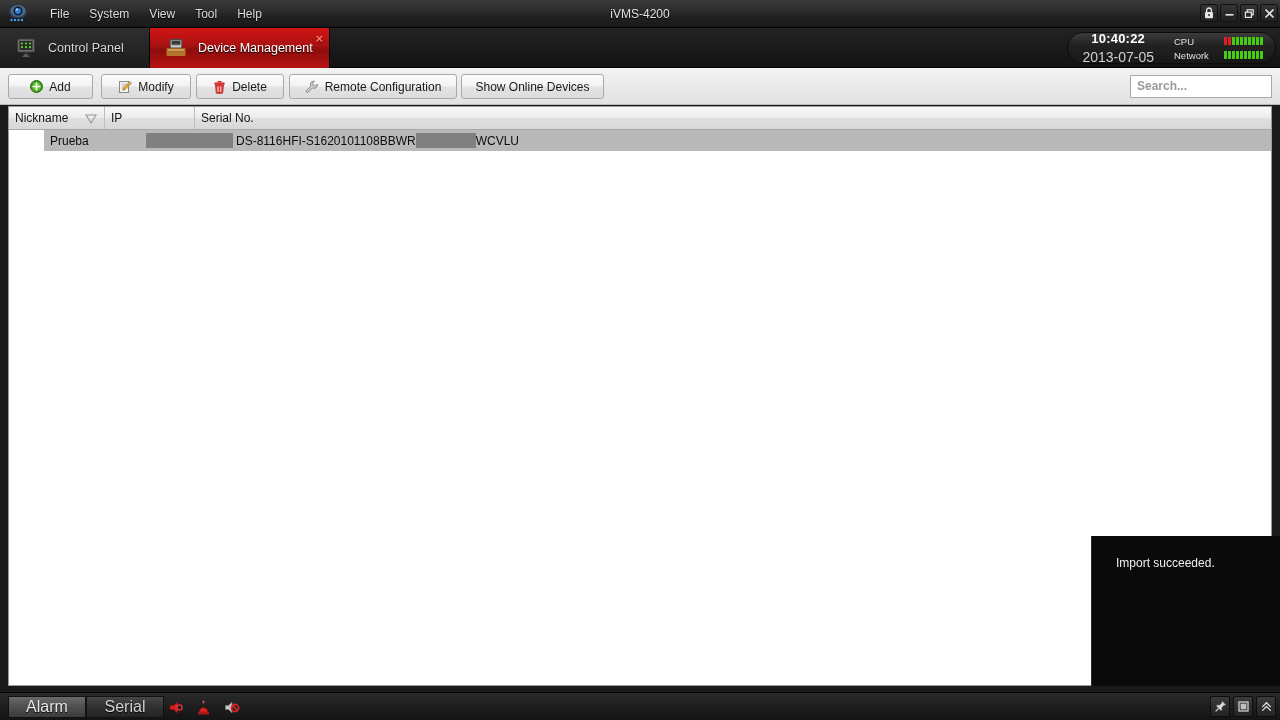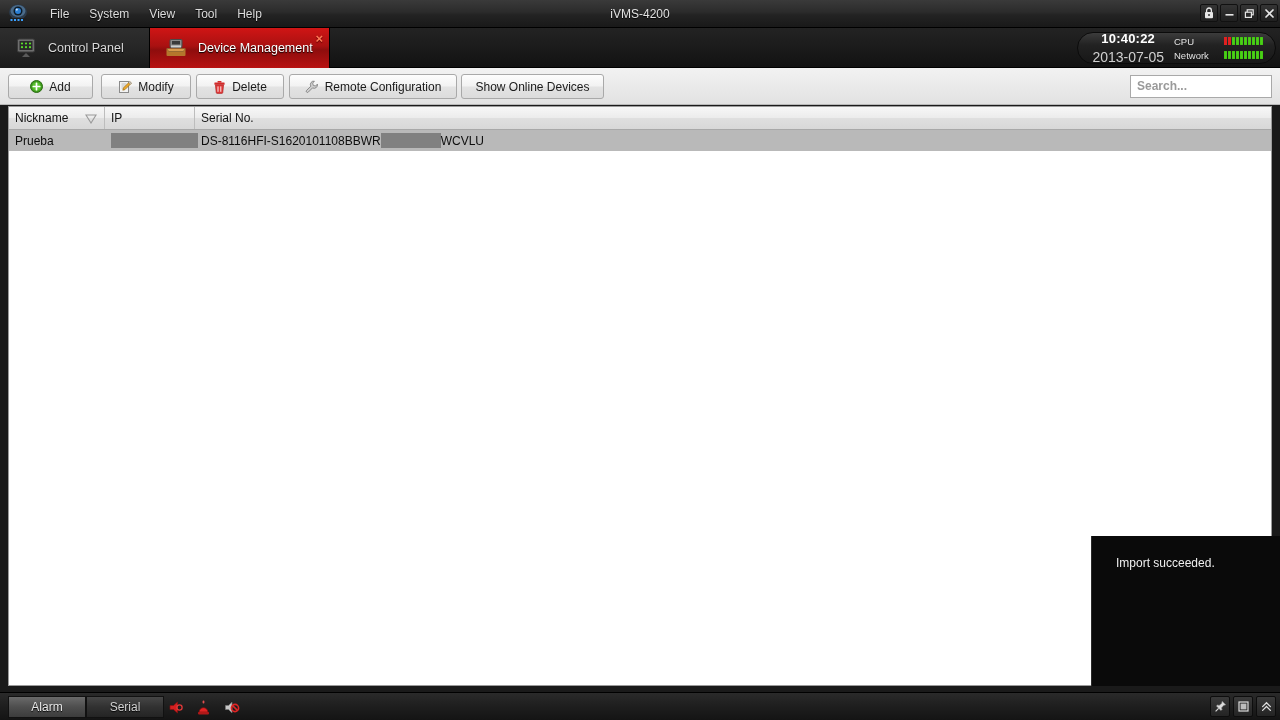--- a/index.html
+++ b/index.html
@@ -70,21 +70,21 @@
   }
   .tabstrip-rest {
     position: absolute; left: 330px; top: 0; right: 0; height: 40px;
   }
 
   
   .status-pill {
     position: absolute; right: 4px; top: 4px; height: 32px;
     background: linear-gradient(to bottom, #3c3c3c, #222 40%, #171717);
     border: 1px solid #0b0b0b; border-radius: 16px;
-    display: flex; align-items: center; padding: 0 12px 0 14px; gap: 10px;
+    display: flex; align-items: center; padding: 0 12px 0 14px; gap: 20px;
   }
   .clock { text-align: center; line-height: 1; }
   .clock-time { color: #fff; font-size: 13px; font-weight: bold; letter-spacing: .2px; }
   .clock-date { color: #cfcfcf; font-size: 14px; margin-top: 5px; }
   .meters { display: flex; flex-direction: column; gap: 3px; }
   .meter-row { display: flex; align-items: center; gap: 6px; }
   .meter-label { color: #e0e0e0; font-size: 9.5px; width: 44px; }
   .meter { display: flex; gap: 1px; }
   .seg { width: 3px; height: 8px; }
   .seg.g { background: #49d116; box-shadow: 0 0 1px #2a7c0a inset; }
@@ -127,21 +127,21 @@
     font-size: 12px; color: #141414; padding-left: 6px;
     border-right: 1px solid #bdbdbd; position: relative;
   }
   .th.c0 { width: 96px; }
   .th.c1 { width: 90px; }
   .th.c2 { flex: 1; border-right: none; }
   .sort-arrow { position: absolute; right: 7px; top: 6px; }
   .row {
     display: flex; height: 21px; 
     background: #b9b9b9;
-    font-size: 12px; color: #0d0d0d;
+    font-size: 12px; color: #0d0d0d; margin-left: 35px;
   }
   .cell { height: 21px; display: flex; align-items: center; padding-left: 6px; }
   .cell.c0 { width: 96px; }
   .cell.c1 { width: 90px; position: relative; }
   .cell.c2 { flex: 1; position: relative; white-space: nowrap; }
   .redact { background: #808080; display: inline-block; vertical-align: middle; }
   .redact-ip { position: absolute; left: 6px; top: 3px; width: 87px; height: 15px; }
   .redact-sn { display: inline-block; width: 60px; height: 15px; }
 
   
@@ -156,21 +156,21 @@
 
   
   .bottombar {
     position: absolute; left: 0; bottom: 0; width: 1280px; height: 28px;
     background: linear-gradient(to bottom, #2a2a2a 0%, #1e1e1e 50%, #141414 100%);
     border-top: 1px solid #000;
   }
   .btab {
     position: absolute; top: 3px; height: 22px; width: 78px;
     display: flex; align-items: center; justify-content: center;
-    font-size: 12px; text-shadow: 0 1px 1px #000;
+    font-size: 16px; text-shadow: 0 1px 1px #000;
     border: 1px solid #111;
   }
   .btab-alarm {
     left: 8px; color: #e8e8e8;
     background: linear-gradient(to bottom, #6a6a6a, #4e4e4e 50%, #3c3c3c);
   }
   .btab-event {
     left: 86px; color: #d0d0d0;
     background: linear-gradient(to bottom, #464646, #313131 50%, #242424);
   }

